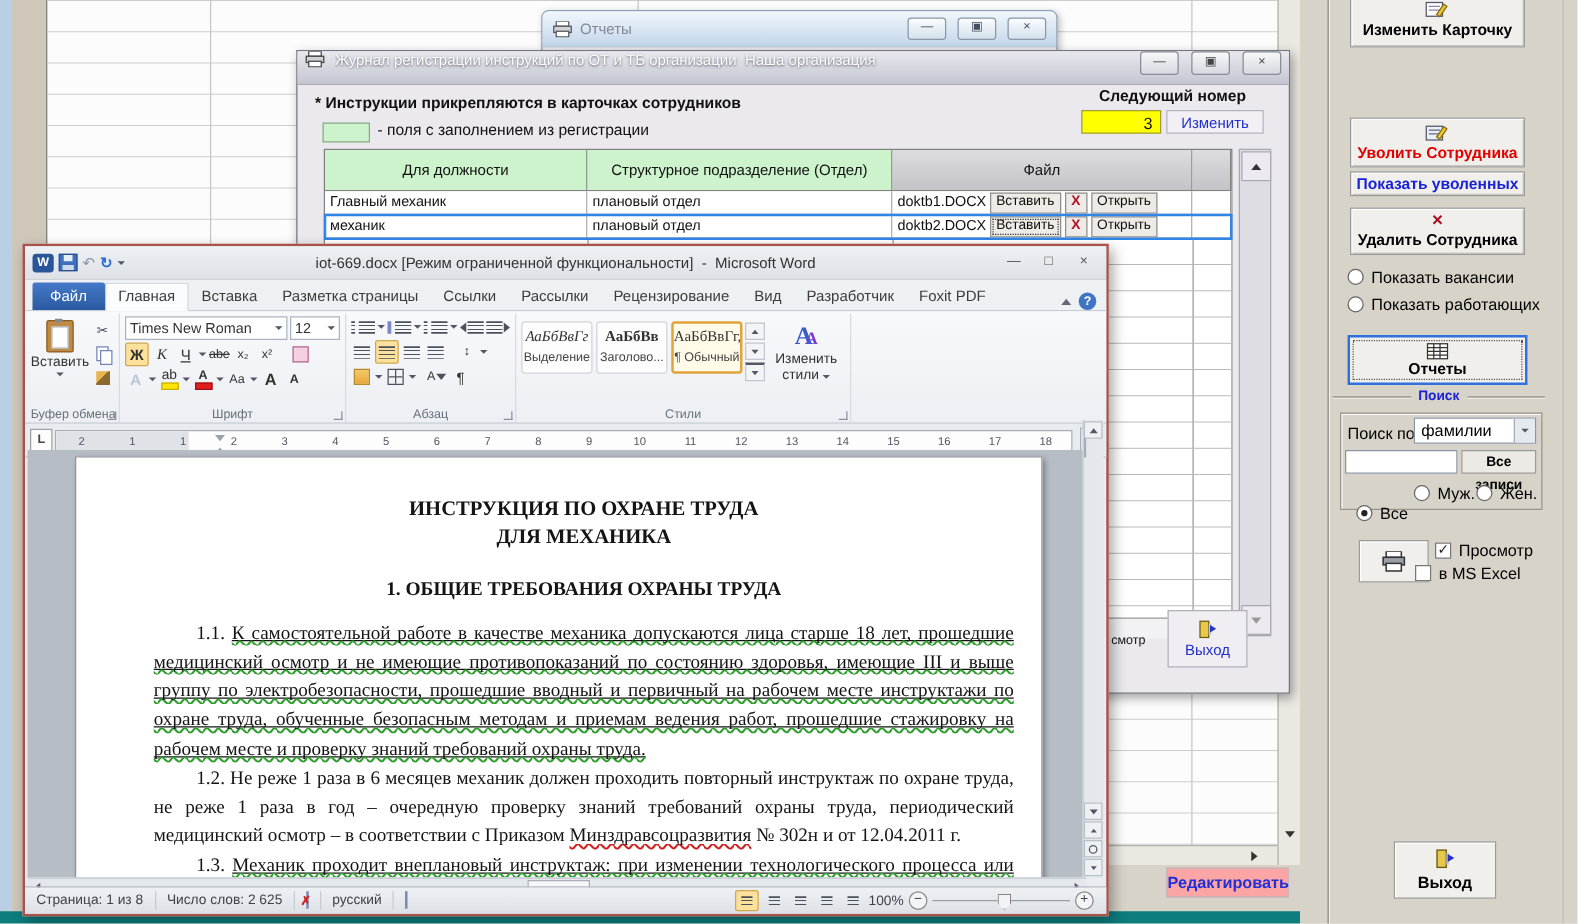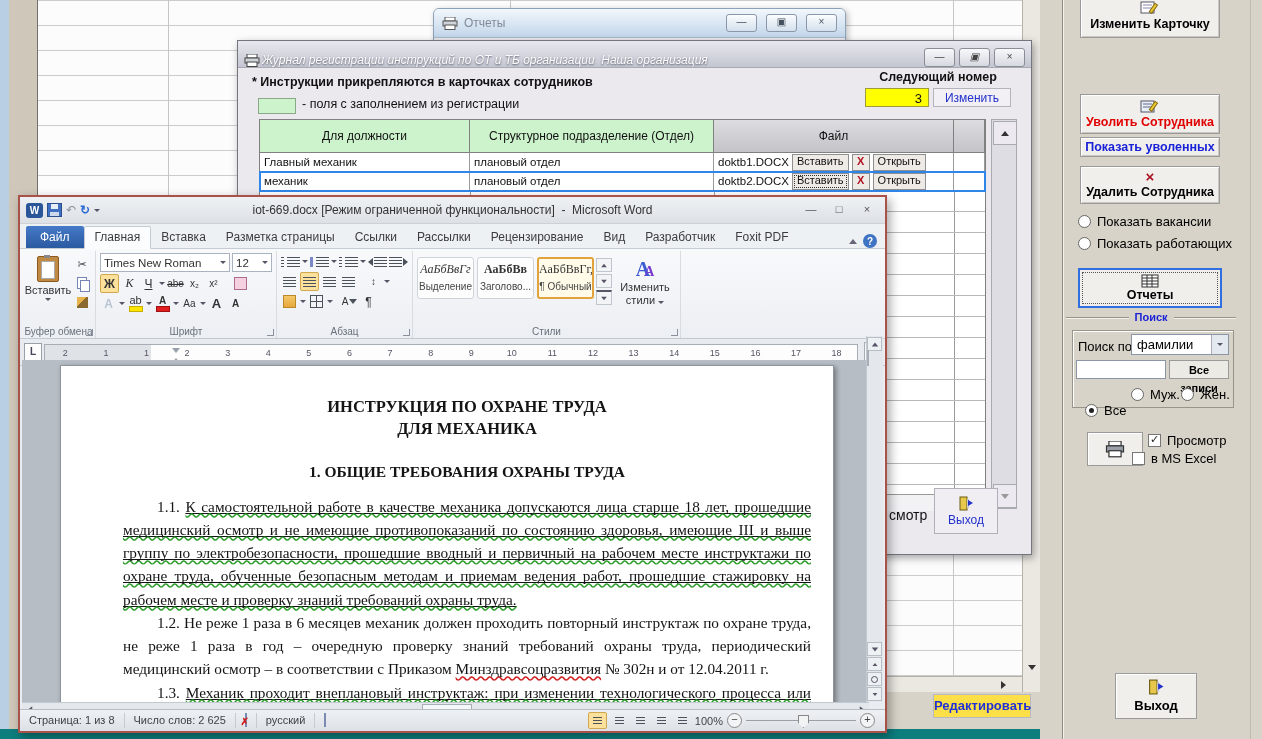--- a/index.html
+++ b/index.html
@@ -9,41 +9,41 @@
   
   .edge-blue{left:0;top:0;width:9px;height:729px;background:#b9cfe4;}
   .edge-tan{left:9px;top:0;width:28px;height:729px;background:#cfc8ba;border-right:1px solid #6f6f6f;}
   .bg-grid{left:38px;top:0;width:984px;height:676px;background:#fcfcfc;
     background-image:linear-gradient(#cccccc 1px,transparent 1px);background-size:100% 25px;}
   .vline{top:0;width:1px;height:676px;background:#c6c6c6;}
   .bg-hs{left:38px;top:676px;width:984px;height:16px;background:#ebe8e2;border-top:1px solid #b5b2aa;}
   .bg-vs{left:1022px;top:0;width:18px;height:692px;background:#ebe8e2;border-left:1px solid #b5b2aa;}
   .bg-bottom{left:38px;top:692px;width:1002px;height:37px;background:#d8d3c8;}
   .teal{left:0;top:729px;width:1040px;height:10px;background:#0d7d7e;}
-  .editbtn{left:933px;top:694px;width:96px;height:22px;background:#fde047;border:1px solid #b8b8c2;
+  .editbtn{left:933px;top:694px;width:96px;height:22px;background:#fca5a5;border:1px solid #b8b8c2;
     color:#2030d8;font-weight:bold;font-size:13px;text-align:center;line-height:21px;}
   
   .tri{width:0;height:0;display:inline-block;}
   .t-d{border-left:4px solid transparent;border-right:4px solid transparent;border-top:5px solid #333;}
   .t-u{border-left:4px solid transparent;border-right:4px solid transparent;border-bottom:5px solid #333;}
   .t-r{border-top:4px solid transparent;border-bottom:4px solid transparent;border-left:5px solid #333;}
   .t-l{border-top:4px solid transparent;border-bottom:4px solid transparent;border-right:5px solid #333;}
   .cv{width:0;height:0;display:inline-block;border-left:3px solid transparent;border-right:3px solid transparent;border-top:3px solid #556;}
   
   .rep{left:433px;top:8px;width:411px;height:150px;background:#ece9ee;border:1px solid #8ca2ba;border-radius:6px 6px 0 0;box-shadow:2px 2px 6px rgba(0,0,0,.25);}
   .rep-tb{height:28px;display:flex;align-items:center;padding:0 8px;gap:6px;
     background:linear-gradient(#f2f7fc,#c2d6ea);border-radius:5px 5px 0 0;border-bottom:1px solid #a8bccf;}
   .rep-title{flex:1;font-size:12px;color:#828a96;}
   .vbtn3{width:29px;height:16px;margin-left:3px;border:1px solid #8a97a8;border-radius:3px;
     background:linear-gradient(#fbfdfe,#d3e0ec);font-size:10px;line-height:14px;text-align:center;color:#44505e;}
   
   .dlg{left:237px;top:40px;width:793px;height:513px;background:#ebe9ee;border:1px solid #75757f;
     box-shadow:2px 3px 8px rgba(0,0,0,.35);font-size:12.5px;color:#111;}
-  .dlg-tb{height:26px;display:flex;align-items:flex-end;gap:2px;padding:0 6px;
-    background:linear-gradient(#e8e9ee,#c3c6d1);border-bottom:1px solid #a8aab4;font-style:italic;}
+  .dlg-tb{height:26px;display:flex;align-items:flex-start;gap:8px;padding:0 6px;
+    background:linear-gradient(#e8e9ee,#c3c6d1);border-bottom:1px solid #a8aab4;}
   .dlg-title{flex:1;font-size:12px;color:#fdfdfd;text-shadow:0 1px 2px rgba(70,70,85,.9);white-space:pre;overflow:hidden;}
   .dbtn{width:29px;height:17px;margin-left:2px;border:1px solid #8a8d96;border-radius:3px;
     background:linear-gradient(#f7f8fa,#d6d9e0);font-size:10px;line-height:15px;text-align:center;color:#444;}
   .dlg .note{left:14px;top:34px;font-weight:bold;}
   .swatch{left:20px;top:57px;width:36px;height:14px;background:#cdf3cd;border:1px solid #8aa88a;}
   .legend{left:64px;top:56px;}
   .nn-label{left:627px;top:29px;width:146px;text-align:center;font-weight:bold;}
   .nn-value{left:627px;top:47px;width:64px;height:19px;background:#ffff00;border:1px solid #9d9d3a;
     text-align:right;padding-right:6px;font-size:13px;line-height:19px;box-sizing:border-box;}
   .nn-change{left:695px;top:47px;width:78px;height:19px;background:#f2f0f4;border:1px solid #b4b4bc;
@@ -66,21 +66,21 @@
       linear-gradient(#9a9a9a,#9a9a9a),linear-gradient(#9a9a9a,#9a9a9a),linear-gradient(#9a9a9a,#9a9a9a);
     background-repeat:repeat,no-repeat,no-repeat,no-repeat;
     background-size:100% 21px,1px 100%,1px 100%,1px 100%;
     background-position:0 0,210px 0,454px 0,694px 0;}
   .jt-hs{height:16px;background:#f2f2f5;border-top:1px solid #9a9a9a;position:relative;}
   .jt-hs .btn{position:absolute;right:2px;top:1px;width:16px;height:13px;background:#e7e4ea;border:1px solid #a9a9b2;
     display:flex;align-items:center;justify-content:center;}
   .jt-vs{left:753px;top:78px;width:26px;height:390px;background:#dfdde4;border:1px solid #a9a9b2;box-sizing:border-box;}
   .jt-vs .b{position:absolute;left:1px;width:22px;height:22px;background:#eceaf0;border:1px solid #a9a9b2;
     display:flex;align-items:center;justify-content:center;}
-  .dlg-part{left:651px;top:466px;font-size:14px;}
+  .dlg-part{left:651px;top:466px;font-size:10px;}
   .dlg-exit{left:696px;top:447px;width:62px;height:44px;background:#f0eef2;border:1px solid #b0b0ba;
     display:flex;flex-direction:column;align-items:center;justify-content:center;gap:2px;color:#2230cc;font-size:12px;}
   
   .word{left:18px;top:195px;width:869px;height:538px;background:#e9ecf0;border:2px solid #a8524a;box-sizing:border-box;
     box-shadow:3px 4px 10px rgba(0,0,0,.35);font-size:12px;color:#333;}
   .w-tb{height:26px;display:flex;align-items:center;background:linear-gradient(#eef1f4,#dde1e6);border-bottom:1px solid #cdd2d8;position:relative;}
   .qat{display:flex;align-items:center;gap:4px;padding-left:6px;z-index:2;}
   .wlogo{width:17px;height:15px;background:#2a5699;border-radius:3px;color:#fff;font-weight:bold;font-size:10px;
     display:flex;align-items:center;justify-content:center;}
   .ic-save{width:13px;height:12px;background:#3f6fc0;border:1px solid #2c4f8c;position:relative;}

